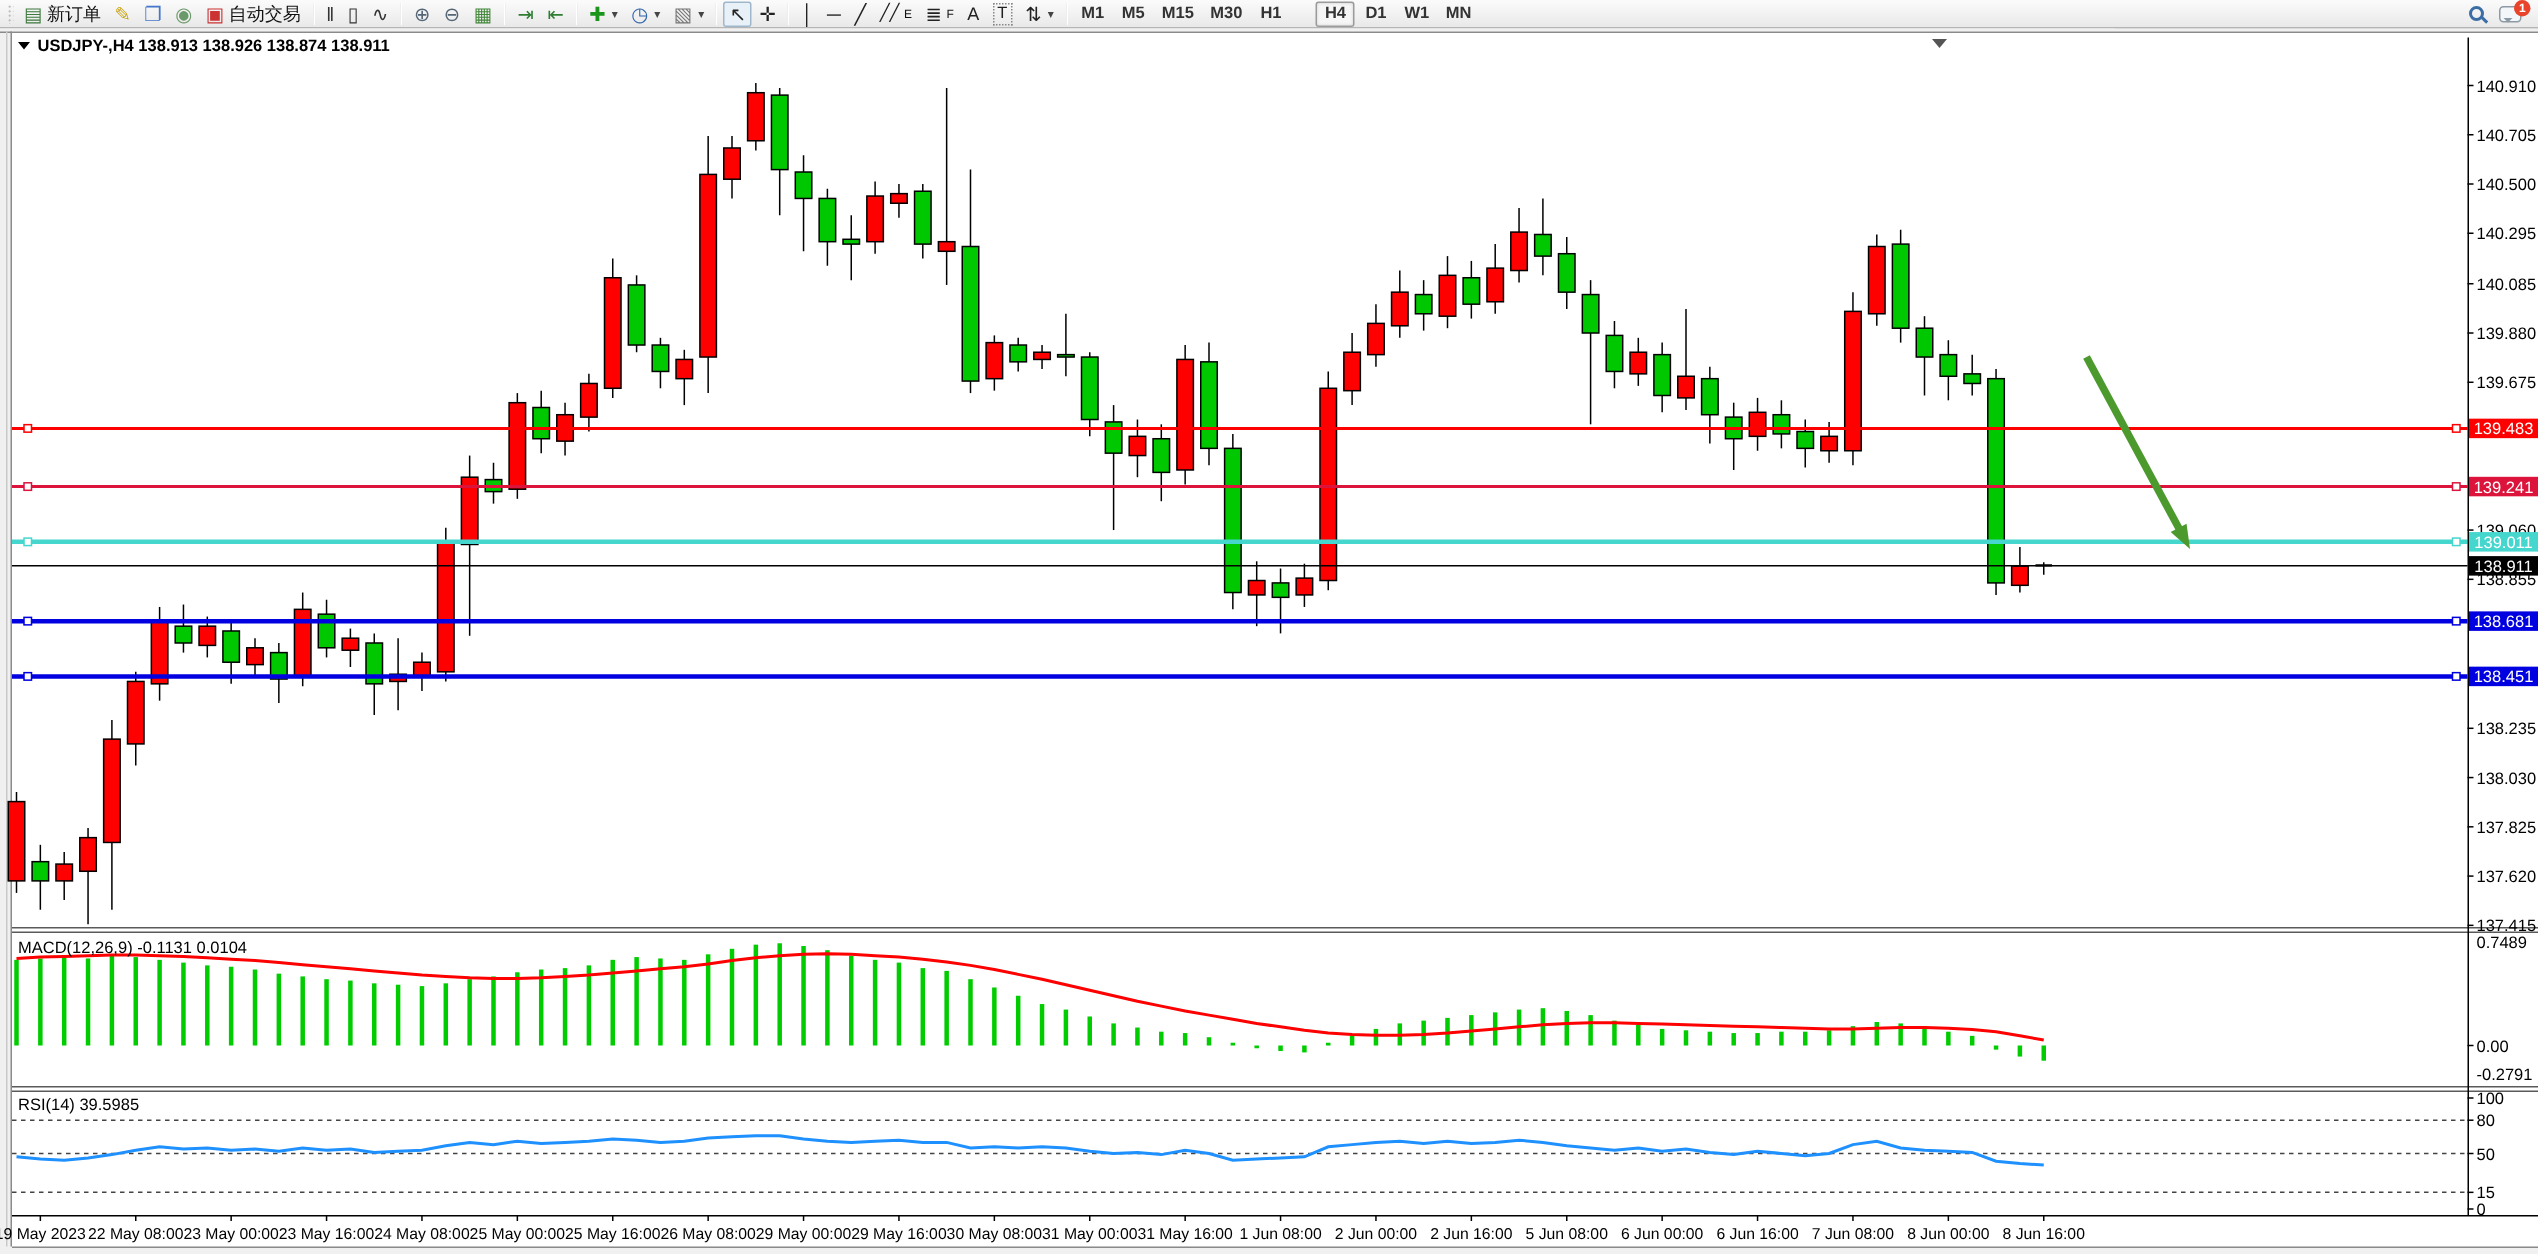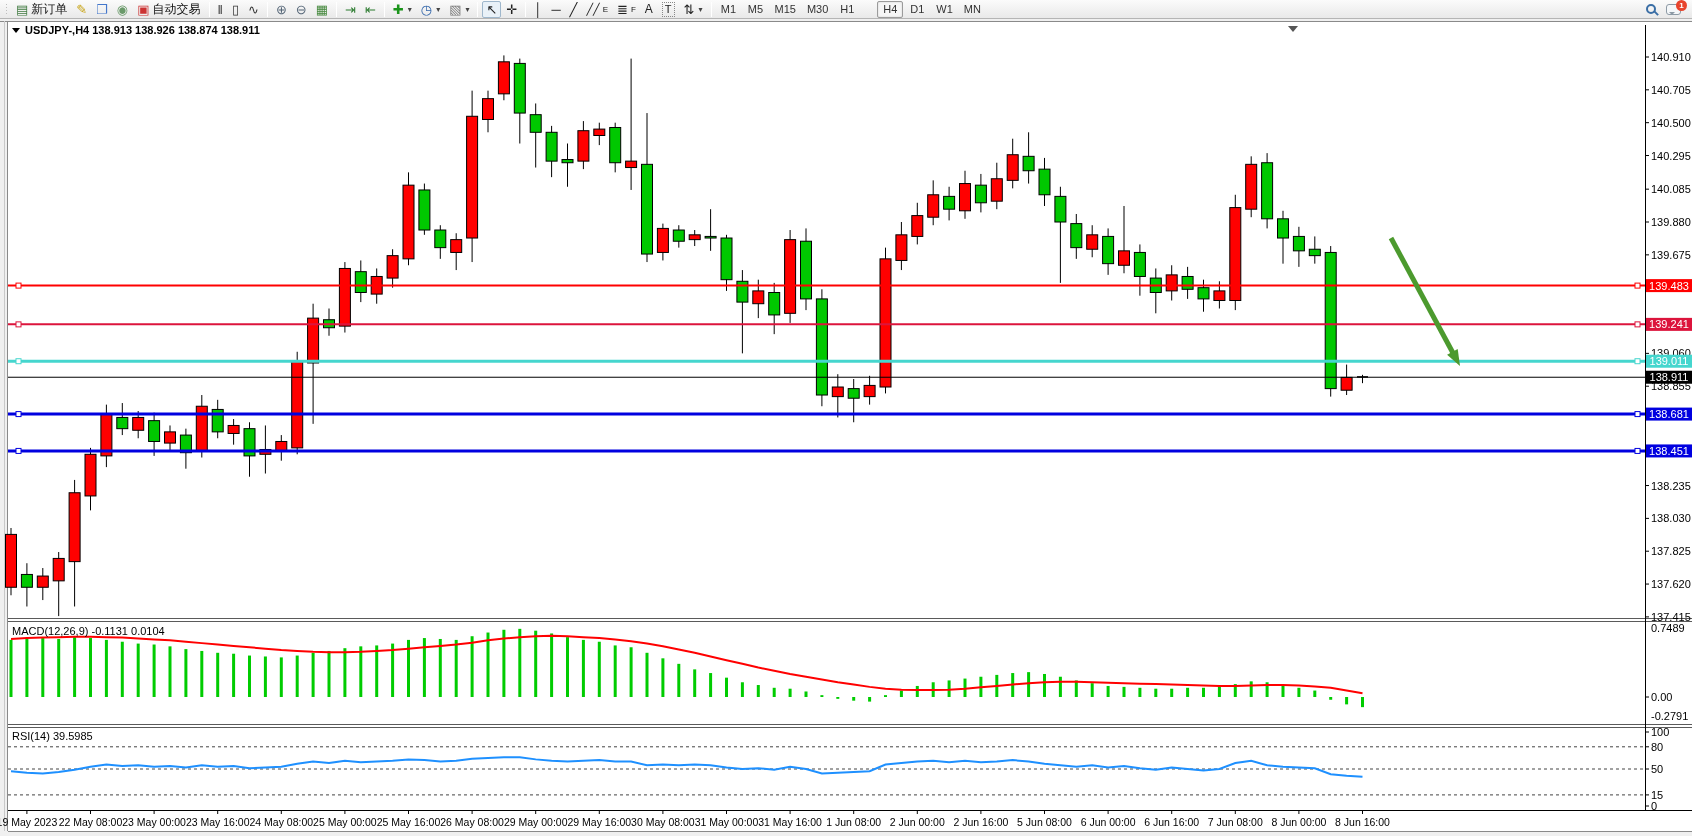--- a/index.html
+++ b/index.html
@@ -13,21 +13,21 @@
     background-image:radial-gradient(#bdbdbd 35%, transparent 36%);
     background-size:3px 3px; }
   .sep { width:1px; height:15px; background:#c3c3c3; border-right:1px solid #fff; margin:0 3px; }
   .tb-btn { height:17px; display:inline-flex; align-items:center; gap:3px; padding:0 3px;
     border:1px solid transparent; border-radius:2px; background:transparent;
     font-family:"Liberation Sans", sans-serif; font-size:12px; color:#111; cursor:default; }
   .tb-btn.pressed { background:#e9f1f8; border-color:#9fb7cc; }
   .ic { font-size:13px; line-height:13px; display:inline-block; }
   .caret { font-size:8px; color:#444; margin-left:1px; }
   .tf { height:17px; min-width:26px; border:1px solid transparent; background:transparent;
-    font-family:"Liberation Sans", sans-serif; font-size:11px; font-weight:normal; color:#333;
+    font-family:"Liberation Sans", sans-serif; font-size:11px; font-weight:bold; color:#333;
     padding:0 4px; border-radius:2px; }
   .tf.active { background:#f6f6f6; border-color:#9b9b9b; box-shadow:inset 0 0 2px #ccc;margin-left:16px; }
   .tb-right { margin-left:auto; display:flex; align-items:center; gap:10px; padding-right:8px; }
   .mag { position:relative; width:10px; height:10px; border:2px solid #3a6ea5; border-radius:50%;
     display:inline-block; }
   .mag::after { content:""; position:absolute; width:6px; height:2px; background:#3a6ea5;
     transform:rotate(45deg); right:-5px; bottom:-2px; }
   .chat { position:relative; width:15px; height:11px; border:1px solid #8d9aa5;
     background:#f4f7f9; border-radius:3px; display:inline-block; }
   .chat::after { content:""; position:absolute; left:2px; bottom:-4px;

